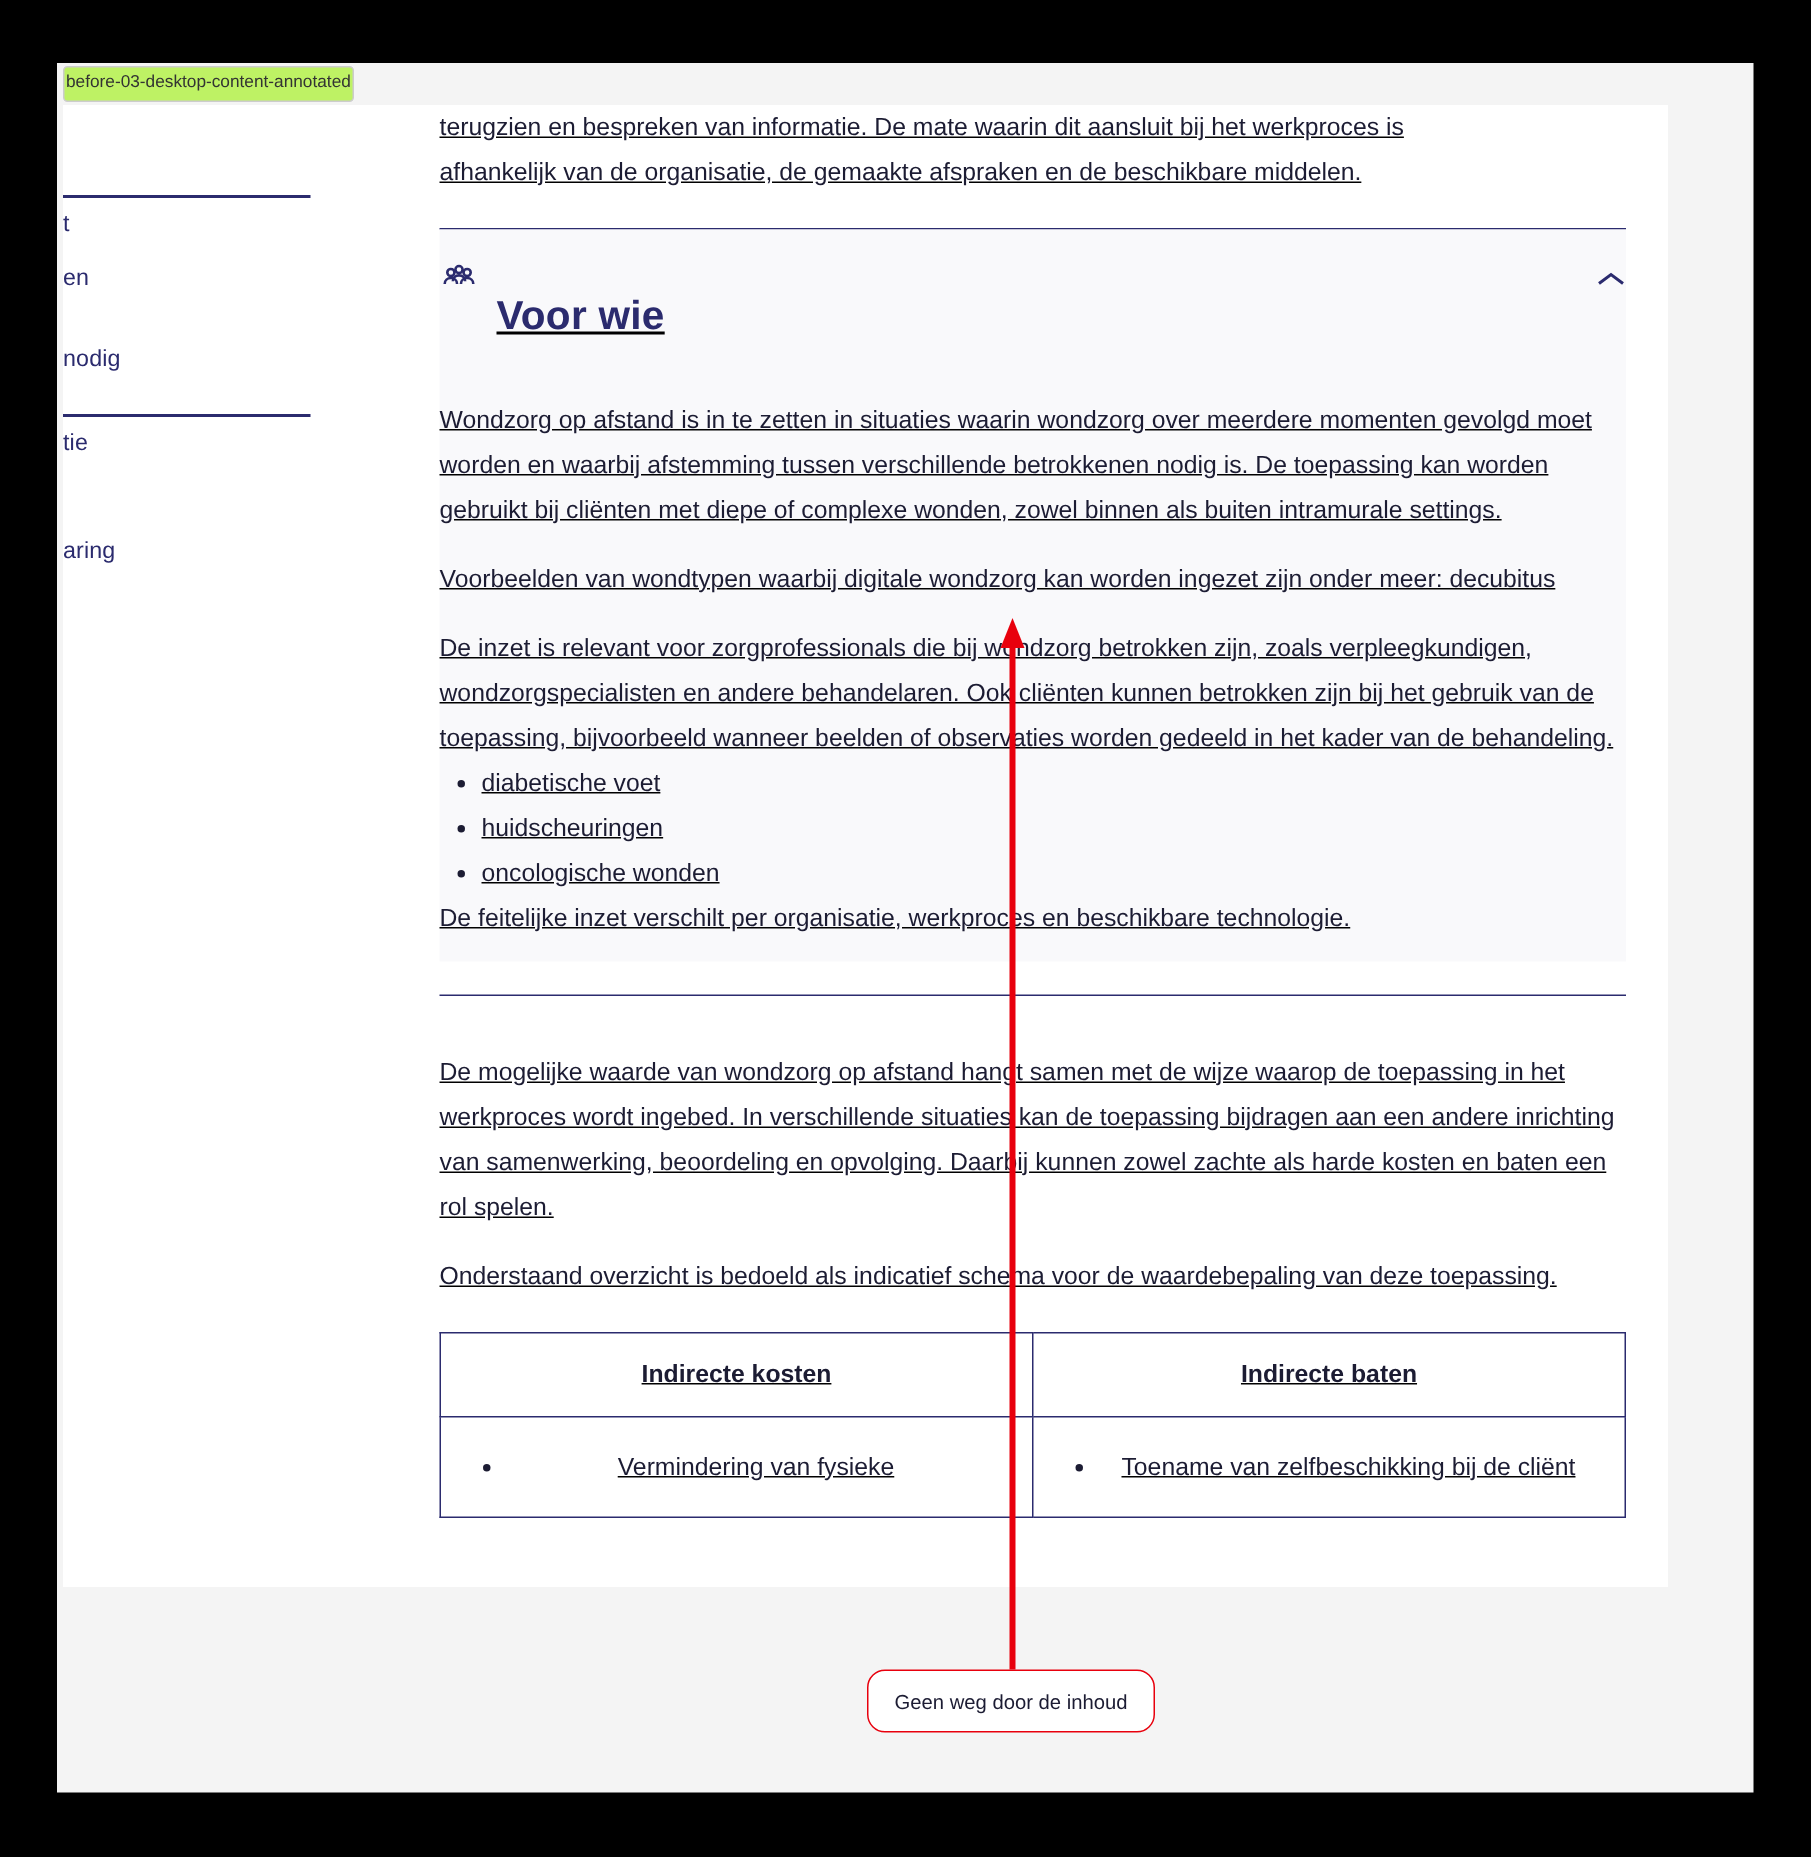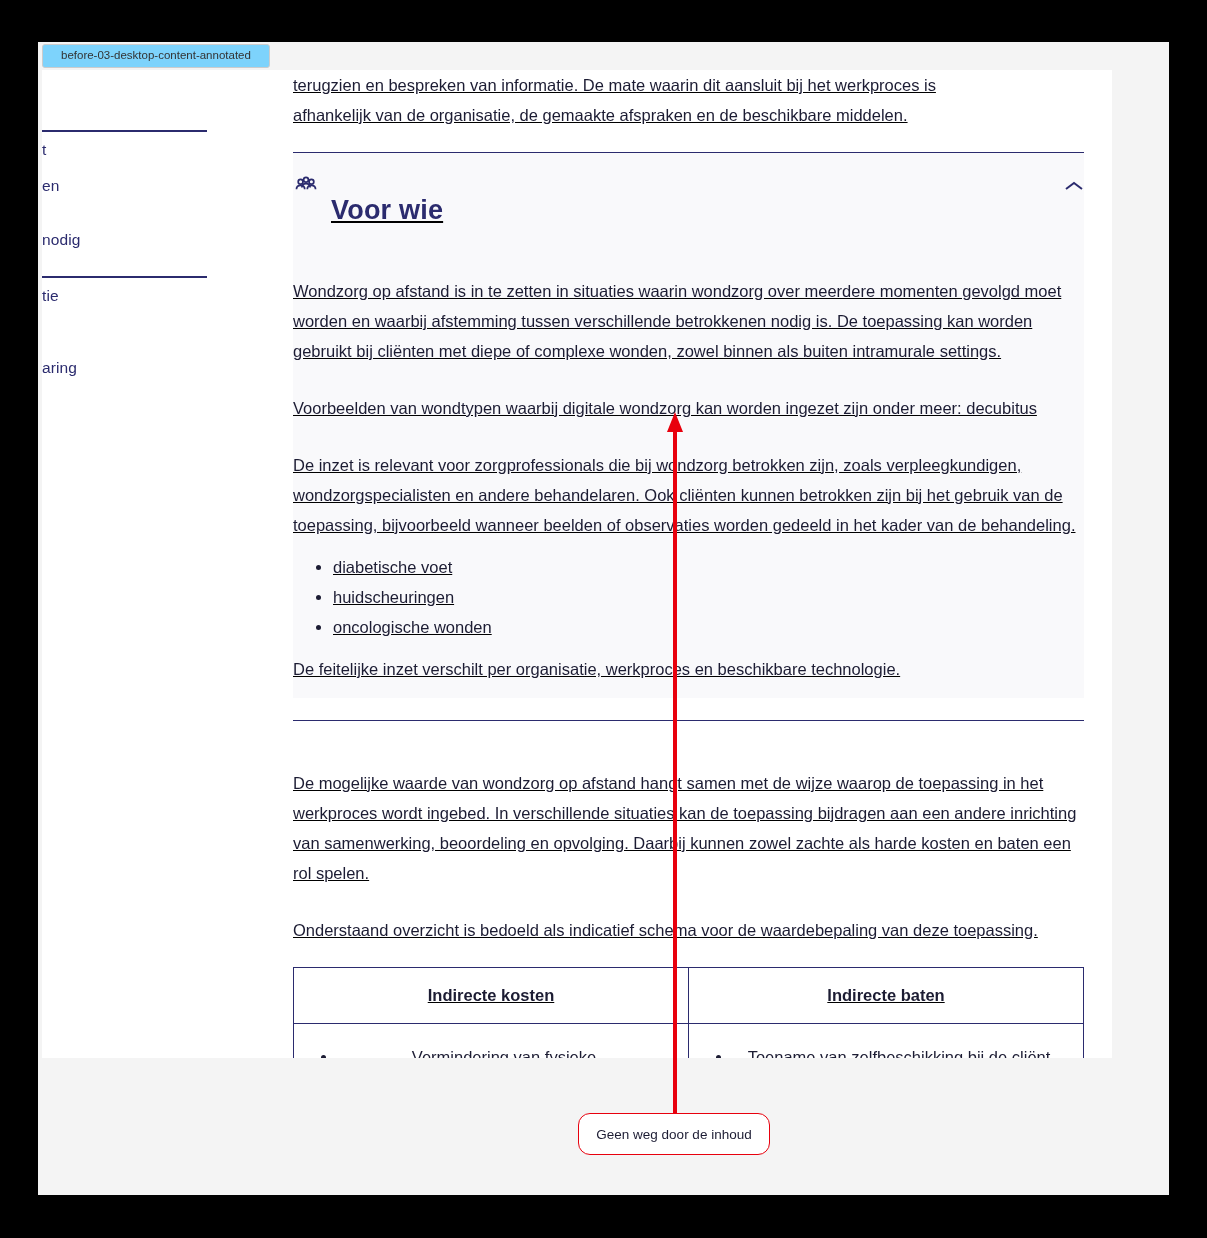--- a/index.html
+++ b/index.html
@@ -23,26 +23,26 @@
     width: 1131px;
     height: 1153px;
     background: #f4f4f4;
     overflow: hidden;
   }
   
   .tag {
     position: absolute;
     left: 42px;
     top: 44px;
-    background: #7dd3fc;
+    background: #bef264;
     border: 1px solid #cccccc;
     border-radius: 3px;
     font-size: 11.5px;
     color: #333333;
-    padding: 5px 18px;
+    padding: 5px 1px;
     line-height: 1;
     white-space: nowrap;
     z-index: 40;
   }
   
   .page {
     position: absolute;
     left: 42px;   
     top: 70px;
     width: 1070px;
@@ -142,24 +142,24 @@
     right: 0;
     top: 6px;
     width: 20px;
     height: 14px;
     color: #2b2b6e;
   }
   .body-p {
     font-size: 16.5px;
     line-height: 30px;
     color: #1c1c33;
-    margin: 27px 0 0 0;
+    margin: 16px 0 0 0;
   }
   ul.bullets {
-    margin: 12px;
+    margin: 0;
     padding-left: 28px;
     font-size: 16.5px;
     line-height: 30px;
     color: #1c1c33;
   }
   .tight { margin-top: 0; }
 
   table.value-table {
     width: 100%;
     border-collapse: collapse;

